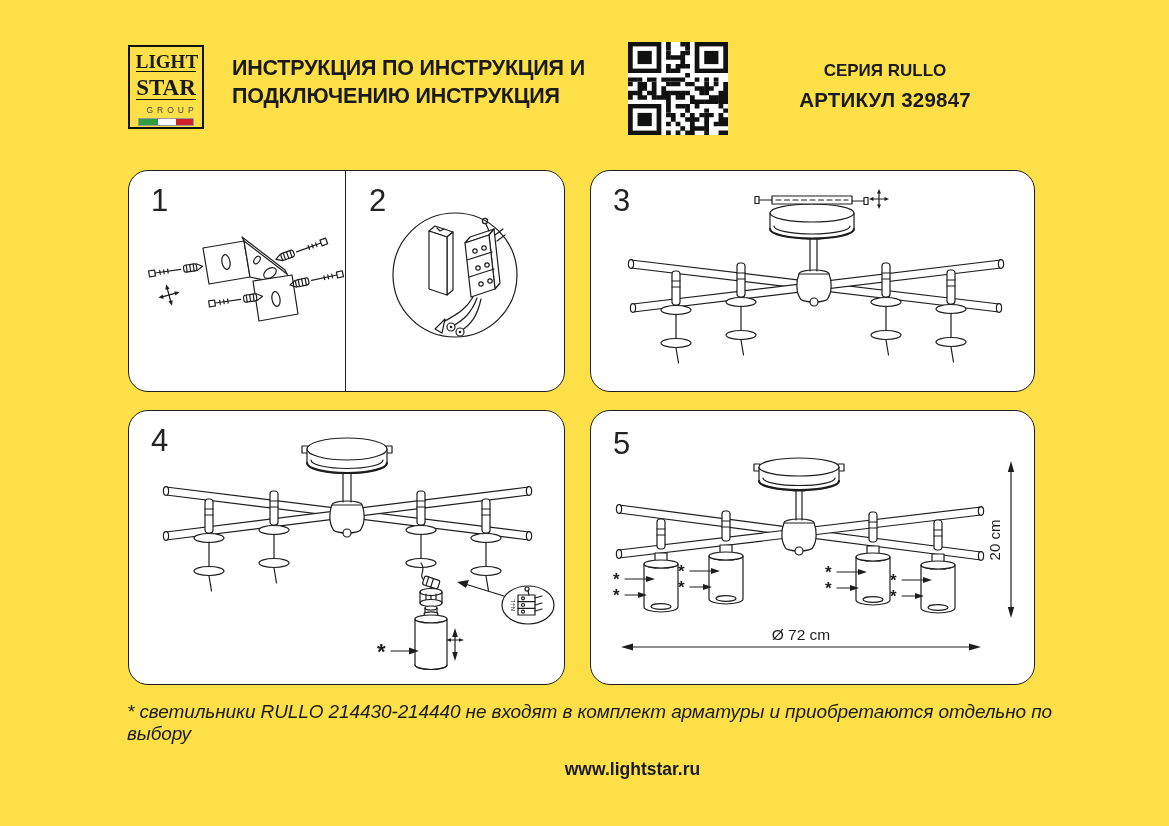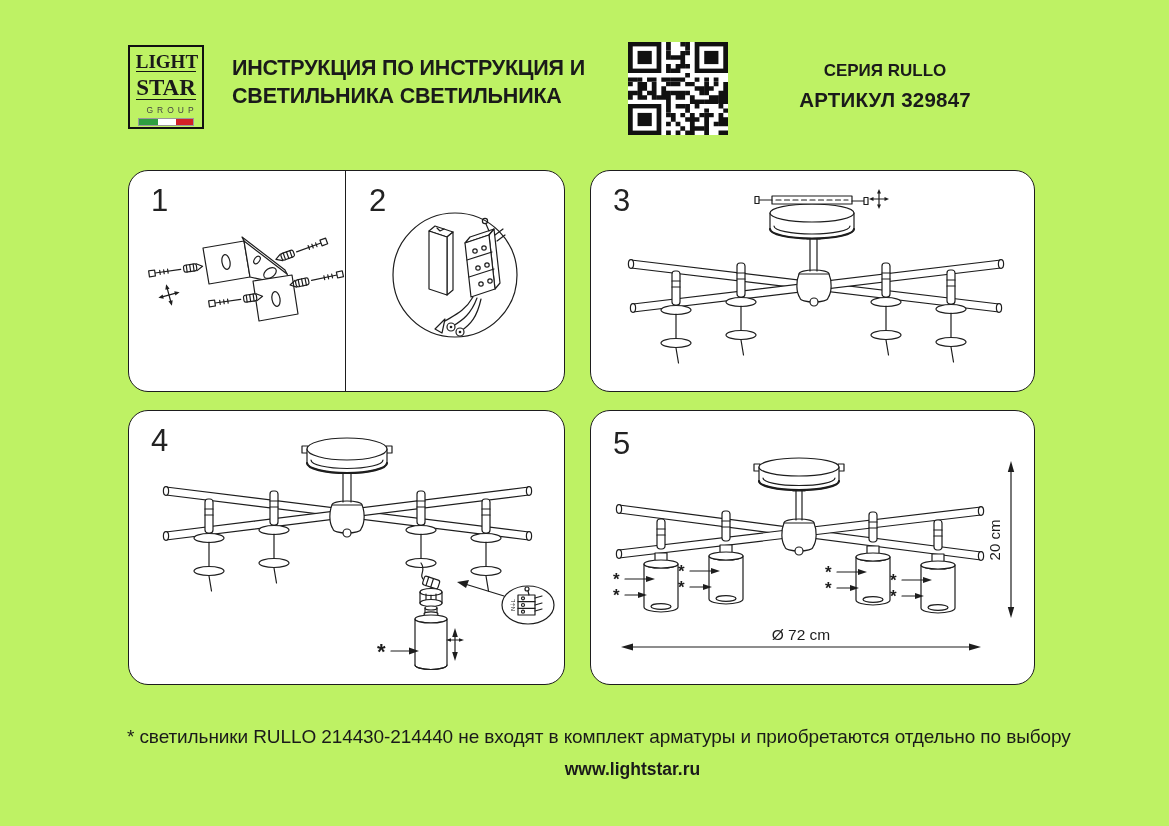--- a/index.html
+++ b/index.html
@@ -1,16 +1,16 @@
 <!DOCTYPE html>
 <html><head>
 <meta charset="utf-8">
 <style>
   html,body{margin:0;padding:0;background:#fff;}
-  .page{position:relative;width:1169px;height:826px;background:#bef264;overflow:hidden;
+  .page{position:relative;width:1169px;height:826px;background:#fde047;overflow:hidden;
         font-family:"Liberation Sans","DejaVu Sans",sans-serif;color:#1a1a1a;}
   .abs{position:absolute;}
   
   .logo-box{left:128px;top:45px;width:76px;height:84px;border:2.5px solid #111;box-sizing:border-box;
             text-align:center;padding-top:5px;}
   .logo-word1{display:block;margin:0 auto;width:84%;font-family:"Liberation Serif","DejaVu Serif",serif;
               font-weight:700;font-size:19px;line-height:19px;border-bottom:1.5px solid #151515;}
   .logo-word2{display:block;margin:5px auto;width:84%;font-family:"Liberation Serif","DejaVu Serif",serif;
               font-weight:700;font-size:23px;line-height:22px;border-bottom:1.5px solid #151515;}
   .logo-word3{display:block;margin:2px auto 0;font-size:8.5px;letter-spacing:4px;color:#444;
@@ -26,42 +26,42 @@
   .divider{position:absolute;left:216px;top:0;bottom:0;width:0;border-left:1.4px solid #1d1d1d;}
   .ill{position:absolute;left:0;top:0;}
   
   .ln{fill:none;stroke:#1d1d1d;stroke-width:1.2;stroke-linecap:round;stroke-linejoin:round;}
   .fw{fill:#fff;stroke:#1d1d1d;stroke-width:1.2;stroke-linejoin:round;}
   .fb{fill:#1d1d1d;stroke:none;}
   .thk{stroke-width:2.2;}
   .dsh{stroke-dasharray:5 3.5;}
   svg text{font-family:"Liberation Sans","DejaVu Sans",sans-serif;fill:#1d1d1d;}
   
-  .footnote{left:127px;top:726px;width:950px;font-size:19px;letter-spacing:-0.1px;}
+  .footnote{left:127px;top:701px;width:950px;font-size:19px;letter-spacing:-0.1px;font-style:italic;}
   .website{left:0;top:759px;width:1169px;text-align:center;font-size:17.5px;font-weight:700;padding-left:48px;}
 </style>
 </head>
 <body>
 
 <div class="page">
 
   <div class="abs logo-box">
     <span class="logo-word1">LIGHT</span>
     <span class="logo-word2">STAR</span>
     <span class="logo-word3">GROUP</span>
     <svg class="logo-flag" width="56" height="8" viewBox="0 0 56 8">
       <rect x="0.5" y="0.5" width="55" height="7" fill="#ffffff" stroke="#9a9a9a" stroke-width="1"></rect>
       <rect x="1" y="1" width="19" height="6" fill="#2f9e41"></rect>
       <rect x="38" y="1" width="17" height="6" fill="#d32027"></rect>
     </svg>
   </div>
 
   <div class="abs title">
     <div>ИНСТРУКЦИЯ ПО ИНСТРУКЦИЯ И</div>
-    <div>СВЕТИЛЬНИКА СВЕТИЛЬНИКА</div>
+    <div>ПОДКЛЮЧЕНИЮ ИНСТРУКЦИЯ</div>
   </div>
 
   <svg class="abs" style="left:628px;top:42px;" width="100" height="93" viewBox="0 0 93 93" preserveAspectRatio="none">
     <rect width="93" height="93" fill="#fff"></rect>
     <g fill="#111">
       <rect x="0" y="0" width="31" height="31"></rect>
         <rect x="4.4" y="4.4" width="22.2" height="22.2" fill="#fff"></rect>
         <rect x="8.9" y="8.9" width="13.2" height="13.2"></rect>
       <rect x="62" y="0" width="31" height="31"></rect>
         <rect x="66.4" y="4.4" width="22.2" height="22.2" fill="#fff"></rect>

